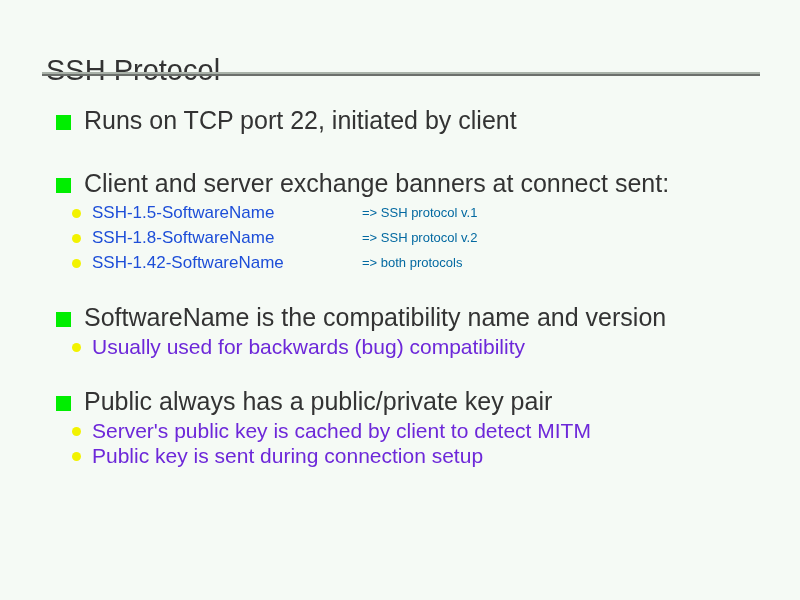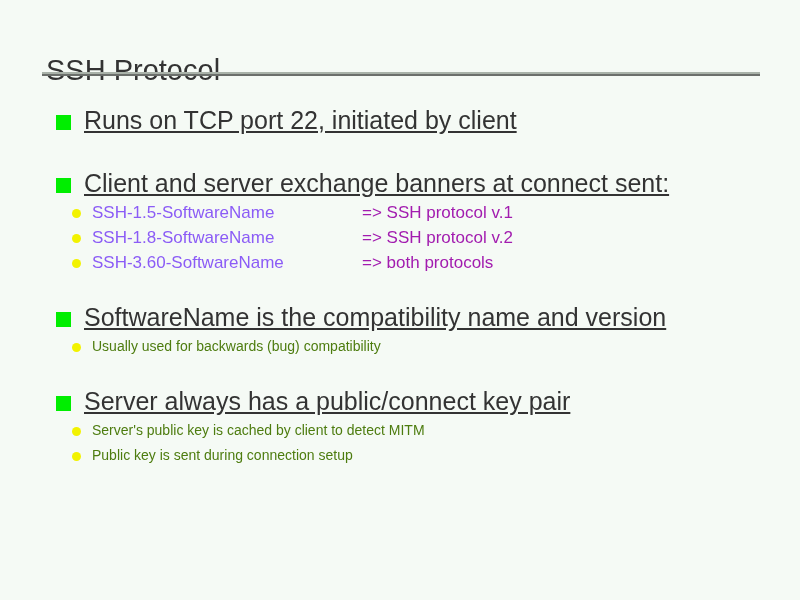--- a/index.html
+++ b/index.html
@@ -73,64 +73,63 @@
     width: 15px;
     height: 15px;
     background: #00ee00;
   }
 
   .l1-text {
     font-size: 25px;
     line-height: 33px;
     color: #333333;
     white-space: nowrap;
-    text-decoration: underline;
   }
 
   .l2-item {
     position: relative;
     padding-left: 92px;
     min-height: 25px;
   }
 
   .l2-item .bullet-dot {
     position: absolute;
     left: 72px;
     top: 9px;
     width: 9px;
     height: 9px;
     border-radius: 50%;
     background: #f2f200;
   }
 
   .l2-text {
-    font-size: 14px;
+    font-size: 21px;
     line-height: 25px;
-    color: #4d7c0f;
+    color: #6d28d9;
     white-space: nowrap;
   }
 
   
   .l2-row-cols {
     display: block;
     white-space: nowrap;
   }
   .l2-col-a {
     display: inline-block;
     width: 270px;
     font-size: 17px;
     line-height: 25px;
-    color: #8b5cf6;
+    color: #1d4ed8;
     vertical-align: top;
   }
   .l2-col-b {
     display: inline-block;
-    font-size: 17px;
+    font-size: 13px;
     line-height: 25px;
-    color: #a21caf;
+    color: #0369a1;
     vertical-align: top;
   }
 
   .gap-lg { height: 30px; }
   .gap-md { height: 26px; }
 </style>
 </head>
 <body>
 
 <div class="slide">
@@ -166,41 +165,41 @@
     <div class="l2-item">
       <span class="bullet-dot"></span>
       <span class="l2-row-cols">
         <span class="l2-col-a">SSH-1.8-SoftwareName</span><span class="l2-col-b">=&gt; SSH protocol v.2</span>
       </span>
     </div>
 
     <div class="l2-item">
       <span class="bullet-dot"></span>
       <span class="l2-row-cols">
-        <span class="l2-col-a">SSH-3.60-SoftwareName</span><span class="l2-col-b">=&gt; both protocols</span>
+        <span class="l2-col-a">SSH-1.42-SoftwareName</span><span class="l2-col-b">=&gt; both protocols</span>
       </span>
     </div>
 
     <div class="gap-md"></div>
 
     <div class="l1-item">
       <span class="bullet-square"></span>
       <span class="l1-text">SoftwareName is the compatibility name and version</span>
     </div>
 
     <div class="l2-item">
       <span class="bullet-dot"></span>
       <span class="l2-text">Usually used for backwards (bug) compatibility</span>
     </div>
 
     <div class="gap-md"></div>
 
     <div class="l1-item">
       <span class="bullet-square"></span>
-      <span class="l1-text">Server always has a public/connect key pair</span>
+      <span class="l1-text">Public always has a public/private key pair</span>
     </div>
 
     <div class="l2-item">
       <span class="bullet-dot"></span>
       <span class="l2-text">Server's public key is cached by client to detect MITM</span>
     </div>
 
     <div class="l2-item">
       <span class="bullet-dot"></span>
       <span class="l2-text">Public key is sent during connection setup</span>

